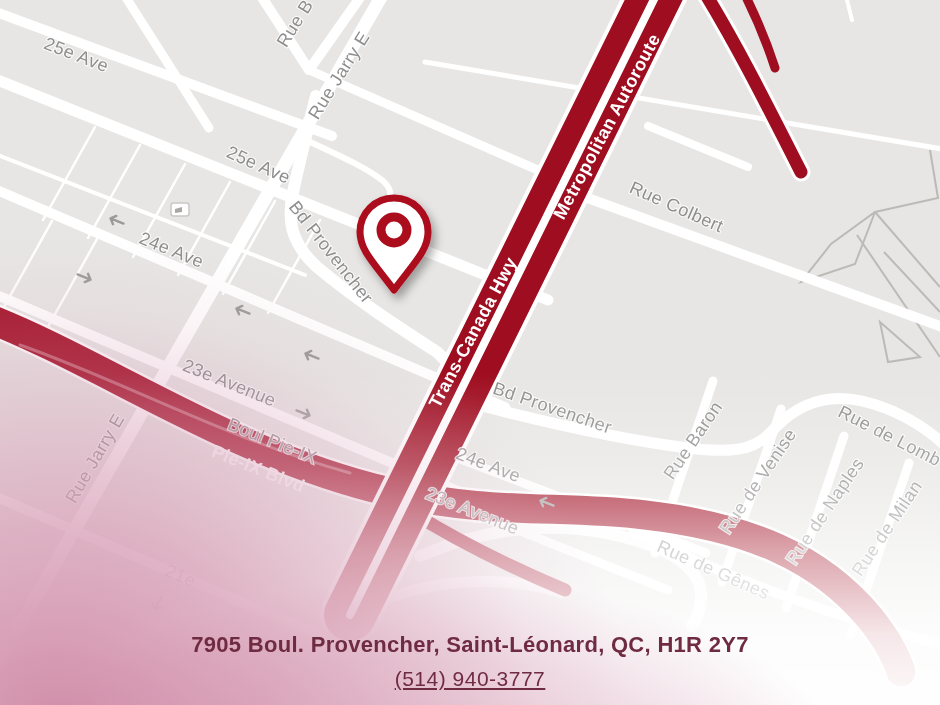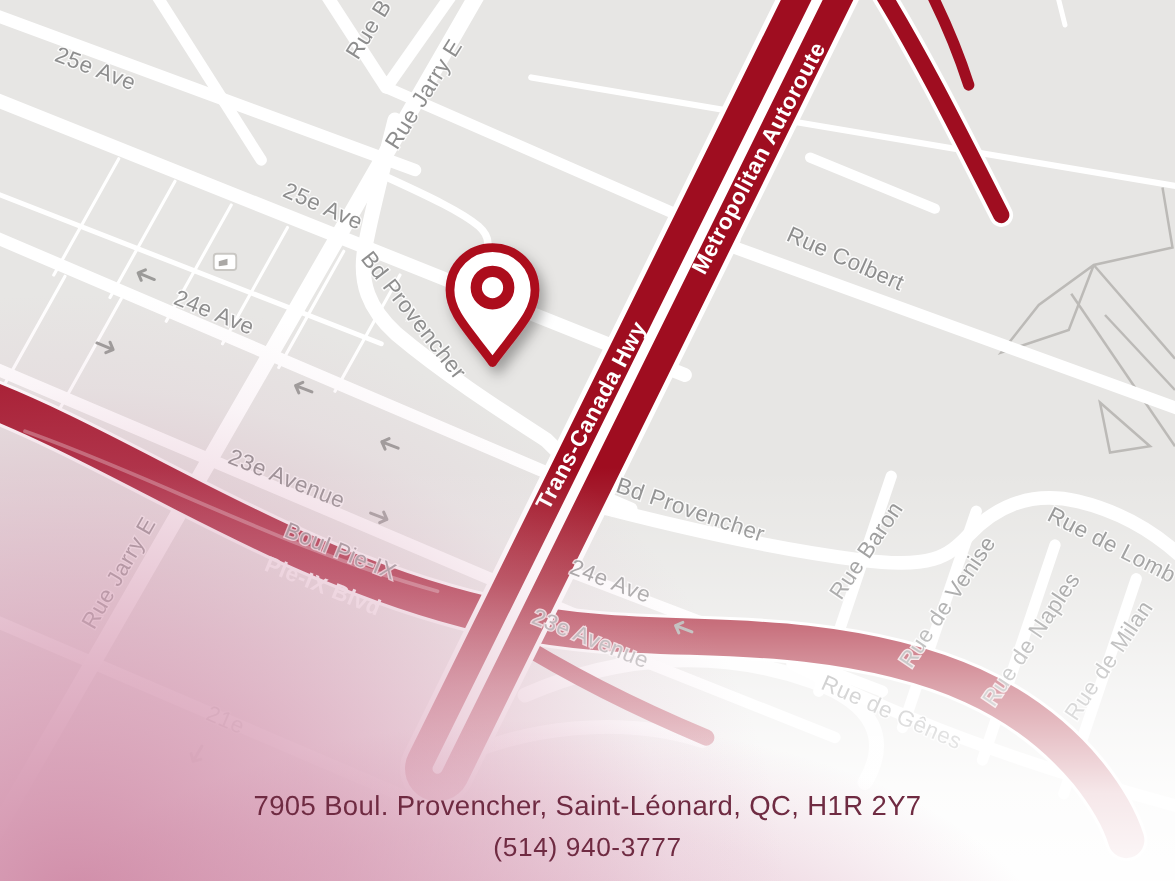--- a/index.html
+++ b/index.html
@@ -31,22 +31,22 @@
         rgba(196,110,145,.78) 0%, rgba(201,122,155,.55) 30%,
         rgba(210,145,172,.32) 52%, rgba(218,168,192,.12) 66%,
         rgba(255,255,255,0) 78%),
       radial-gradient(ellipse 62% 42% at 46% 112%,
         rgba(205,135,165,.50) 0%, rgba(209,146,173,.28) 45%,
         rgba(255,255,255,0) 72%);
   }
   .footer{
     position:absolute;left:0;right:0;bottom:14px;text-align:center;color:#6f2b42;
   }
-  .addr{font-size:22px;font-weight:400;letter-spacing:.3px;}
-  .phone{font-size:21px;font-weight:400;margin-top:9px;letter-spacing:.5px;}
+  .addr{font-size:22px;font-weight:700;letter-spacing:.3px;}
+  .phone{font-size:21px;font-weight:400;margin-top:9px;letter-spacing:.5px;text-decoration:underline;}
 </style>
 </head>
 <body>
 
 <div class="stage">
 
   <svg width="940" height="705" viewBox="0 0 940 705">
     <defs>
       <filter id="pinShadow" x="-60%" y="-60%" width="220%" height="220%">
         <feDropShadow dx="4" dy="6" stdDeviation="5" flood-color="#000000" flood-opacity="0.33"></feDropShadow>

